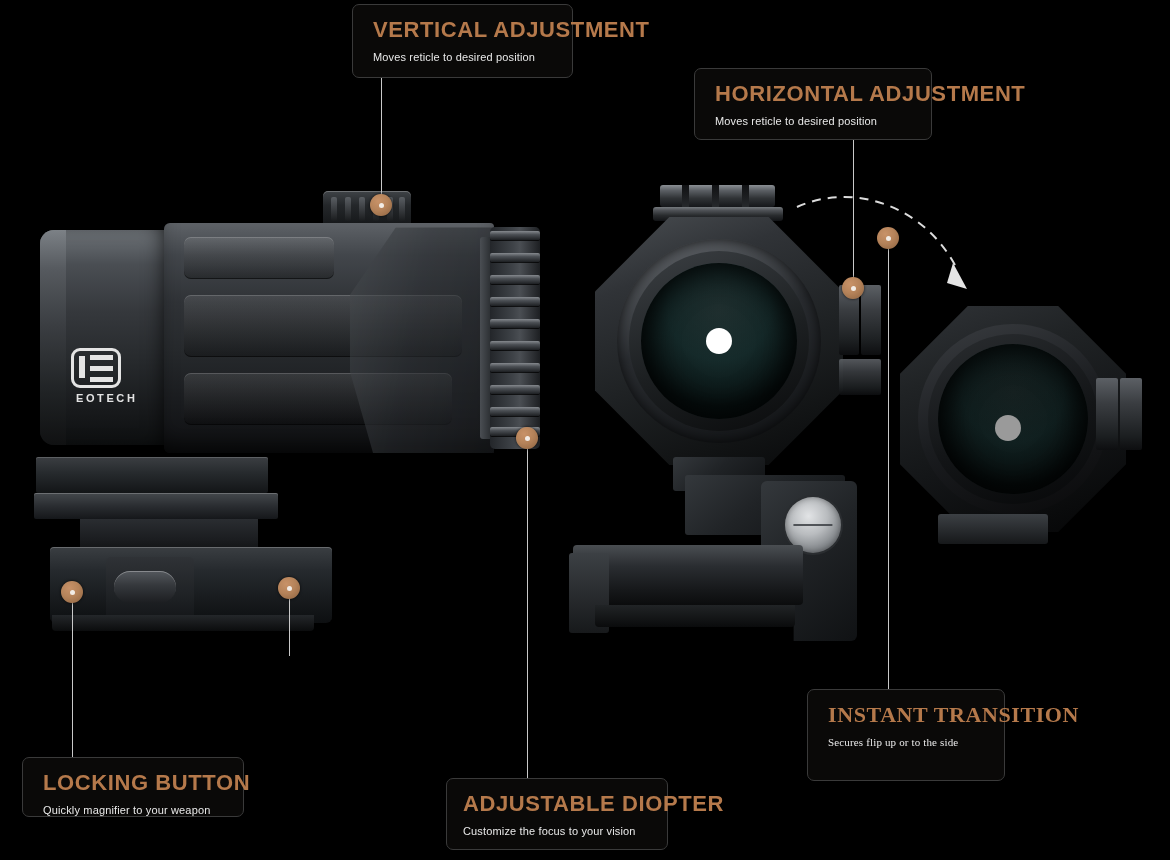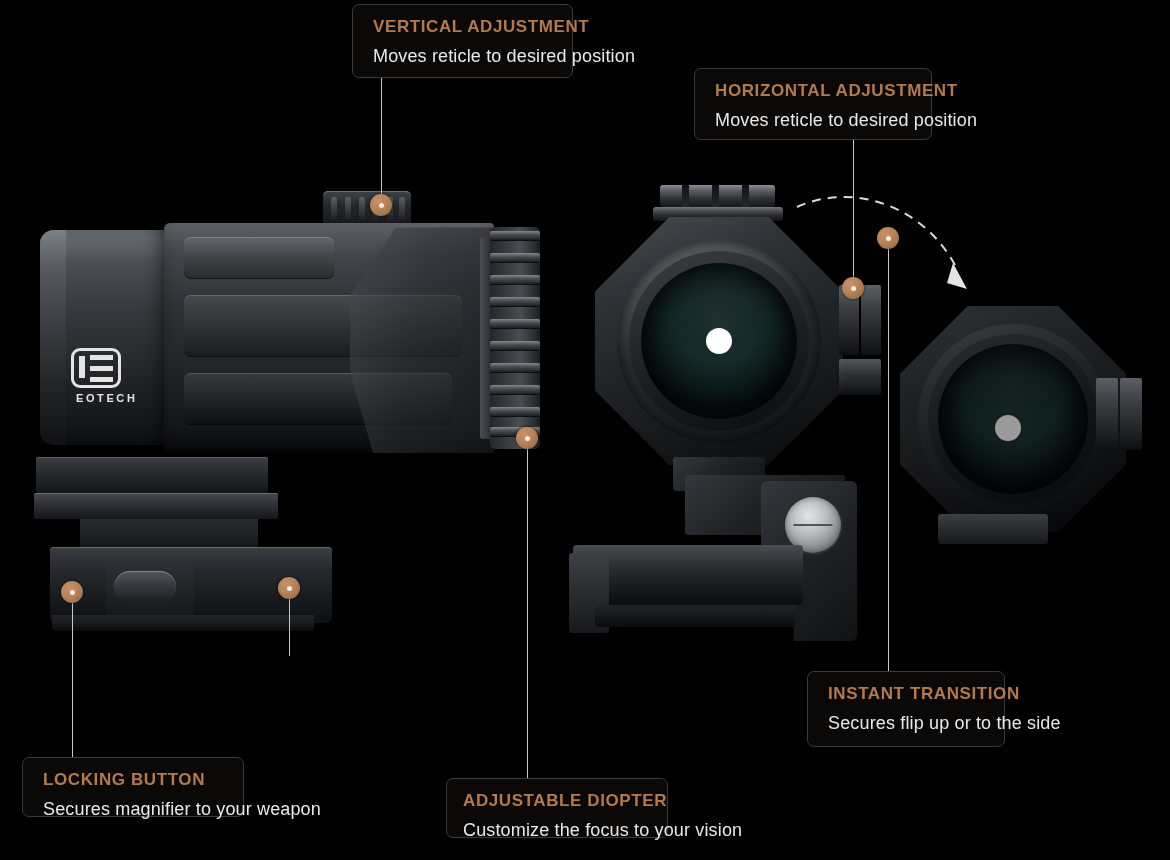--- a/index.html
+++ b/index.html
@@ -20,29 +20,29 @@
   .callout{
     position:absolute;
     background:#0a0908;
     border:1px solid #3a3a3a;
     border-radius:7px;
     box-sizing:border-box;
     padding:13px 20px 15px 20px;
   }
   .callout .c-title{
     color:#b5794b;
-    font-size:17px;
+    font-size:22px;
     font-weight:bold;
     letter-spacing:.6px;
     line-height:1.1;
     white-space:nowrap;
   }
   .callout .c-sub{
     color:#e9e9e9;
-    font-size:18px;
+    font-size:11px;
     font-weight:normal;
     letter-spacing:.15px;
     margin-top:9px;
     white-space:nowrap;
   }
 
   
   .leader{
     position:absolute;
     background:#c9c9c9;
@@ -376,28 +376,28 @@
     <div class="c-title">VERTICAL  ADJUSTMENT</div>
     <div class="c-sub">Moves reticle to desired position</div>
   </div>
 
   <div class="callout" style="left:694px;top:68px;width:238px;height:72px;">
     <div class="c-title">HORIZONTAL ADJUSTMENT</div>
     <div class="c-sub">Moves reticle to desired position</div>
   </div>
 
 
-  <div class="callout" style="left:807px;top:671px;width:198px;height:76px;">
+  <div class="callout" style="left:807px;top:689px;width:198px;height:92px;font-family:Liberation Serif, serif;">
     <div class="c-title">INSTANT TRANSITION</div>
     <div class="c-sub">Secures flip up or to the side</div>
   </div>
 
   <div class="callout" style="left:22px;top:757px;width:222px;height:60px;">
     <div class="c-title">LOCKING BUTTON</div>
-    <div class="c-sub">Secures magnifier to your weapon</div>
-  </div>
-
-  <div class="callout" style="left:446px;top:778px;width:222px;height:60px;padding-left:16px;">
+    <div class="c-sub">Quickly magnifier to your weapon</div>
+  </div>
+
+  <div class="callout" style="left:446px;top:778px;width:222px;height:72px;padding-left:16px;">
     <div class="c-title">ADJUSTABLE DIOPTER</div>
     <div class="c-sub">Customize the focus to your vision</div>
   </div>
 
 </div>
 
 </body></html>

